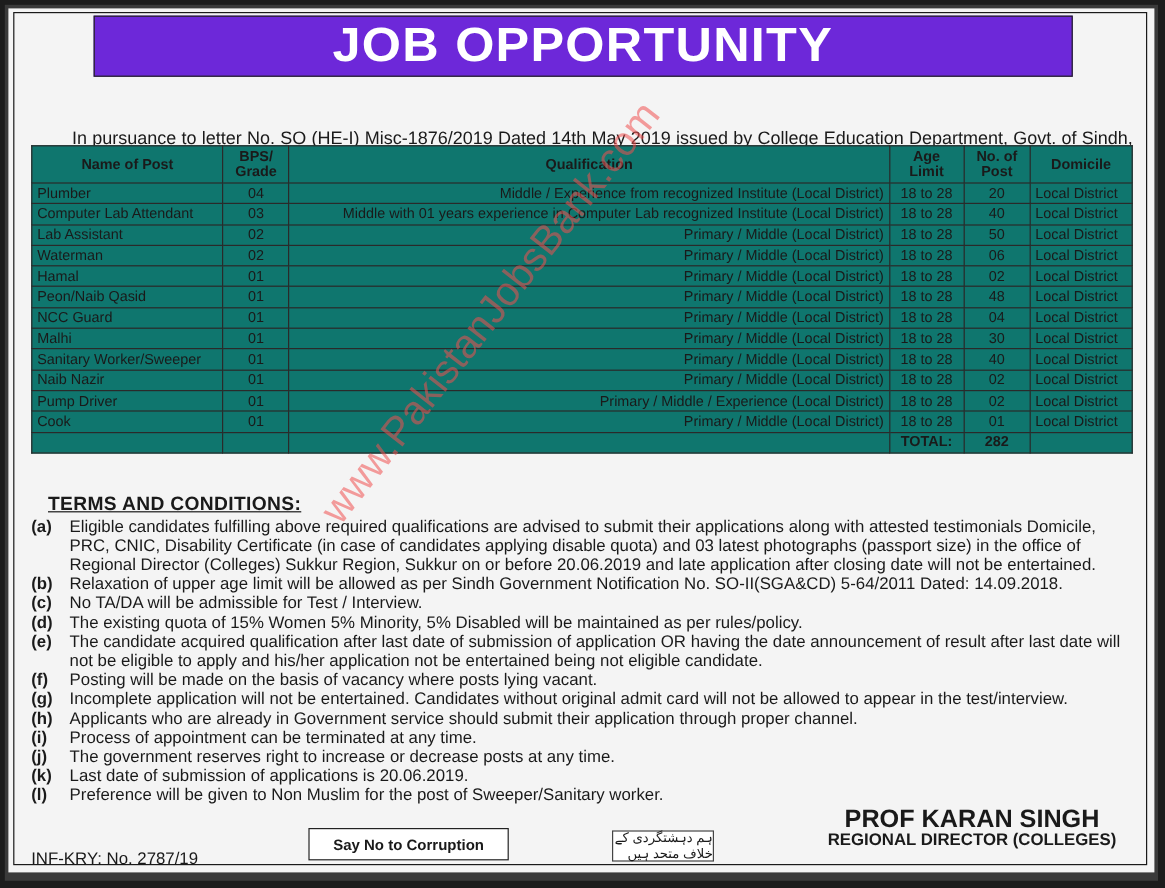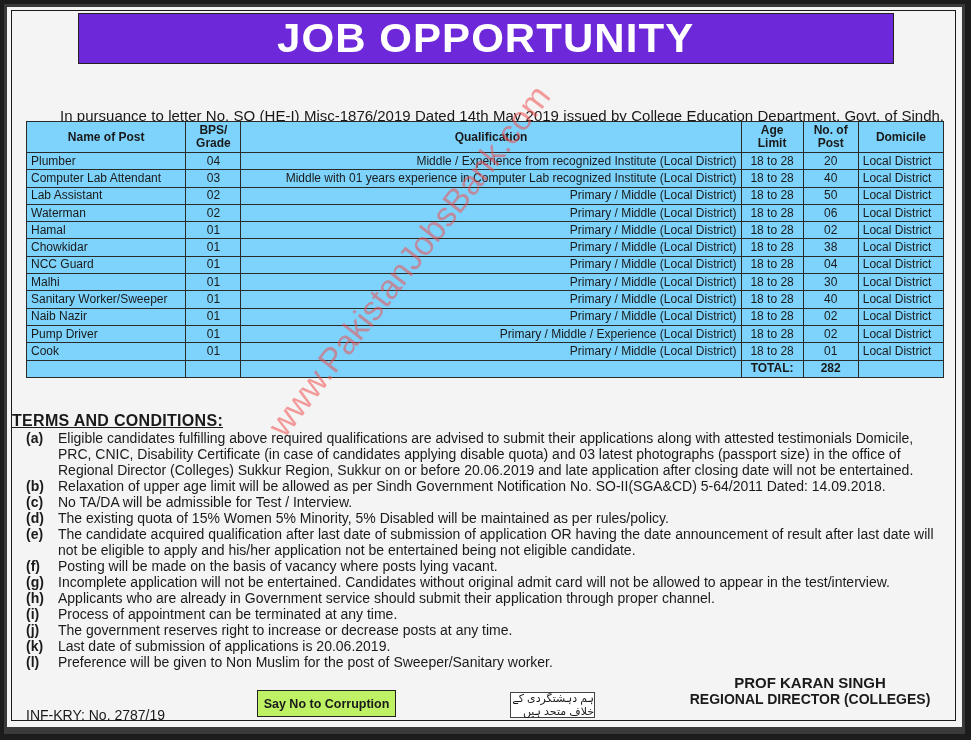--- a/index.html
+++ b/index.html
@@ -36,70 +36,70 @@
     position: absolute; left: 26px; top: 68px; width: 918px;
     font-size: 15px; line-height: 16.5px; text-align: justify;
     transform-origin: left top;
     margin-top: 40px;
   }
   .intro .indent { display: inline-block; width: 34px; }
 
   table.posts {
     position: absolute; left: 26px; top: 121px; width: 918px;
     border-collapse: collapse; font-size: 12px;
-    background: #7dd3fc;
+    background: #0f766e;
     padding-left: 24px;
   }
   table.posts th, table.posts td {
     border: 1px solid #2a2a2a; padding: 0 4px; height: 16.3px; line-height: 15px;
     white-space: nowrap;
   }
   table.posts th { font-weight: bold; height: 30px; line-height: 13px; text-align: center; font-size: 12px; }
   .c-name { width: 150px; text-align: left; }
   .c-bps { width: 46px; text-align: center; }
   .c-qual { width: 490px; text-align: right; }
   .c-age { width: 53px; text-align: center; }
   .c-num { width: 46px; text-align: center; }
   .c-dom { width: 76px; text-align: left; }
   th.c-name, th.c-qual, th.c-dom { text-align: center; }
   td.total-label, td.total-value { font-weight: bold; text-align: center; }
 
   .terms-heading {
-    position: absolute; left: 12px; top: 412px;
+    position: absolute; left: 40px; top: 412px;
     font-weight: bold; font-size: 16px; text-decoration: underline;
     font-family: "Liberation Sans", sans-serif; letter-spacing: 0.3px;
   }
   .terms {
     position: absolute; left: 26px; top: 430px; width: 922px;
     font-size: 14px; line-height: 16px;
   }
   .term { display: flex; }
   .term-letter { width: 32px; flex: none; font-weight: bold; }
   .term-text { flex: 1; }
 
   .ref-number {
     position: absolute; left: 26px; top: 707px; font-size: 14px;
   }
   .corruption-box {
-    position: absolute; left: 257px; top: 690px; width: 139px; height: 27px;
-    border: 1.5px solid #222; box-sizing: border-box; background: #bef264;
+    position: absolute; left: 257px; top: 690px; width: 167px; height: 27px;
+    border: 1.5px solid #222; box-sizing: border-box; background: #ffffff;
     display: flex; align-items: center; justify-content: center;
     font-size: 12.5px; font-weight: bold;
   }
   .urdu-box {
     position: absolute; left: 510px; top: 692px; width: 85px; height: 26px;
     border: 1px solid #444; box-sizing: border-box; background: #fff;
     display: flex; align-items: center; justify-content: center;
     font-size: 11px; direction: rtl;
   }
   .signature {
     position: absolute; left: 660px; top: 674px; width: 300px;
     text-align: center; font-size: 14px; line-height: 17px; font-weight: bold;
   }
-  .signature .name { font-size: 15px; }
+  .signature .name { font-size: 21px; }
   .signature .role { font-weight: bold; }
   .watermark {
     position: absolute; left: 260px; top: 420px;
     color: rgba(240, 80, 80, 0.55); font-size: 34px; font-family: "Liberation Sans", sans-serif;
     transform: rotate(-52deg); transform-origin: left top; white-space: nowrap;
     pointer-events: none;
   }
 </style>
 </head>
 <body>
@@ -162,25 +162,25 @@
       </tr>
       <tr>
         <td class="c-name">Hamal</td>
         <td class="c-bps">01</td>
         <td class="c-qual">Primary / Middle (Local District)</td>
         <td class="c-age">18 to 28</td>
         <td class="c-num">02</td>
         <td class="c-dom">Local District</td>
       </tr>
       <tr>
-        <td class="c-name">Chowkidar</td>
-        <td class="c-bps">01</td>
-        <td class="c-qual">Primary / Middle (Local District)</td>
-        <td class="c-age">18 to 28</td>
-        <td class="c-num">38</td>
+        <td class="c-name">Peon/Naib Qasid</td>
+        <td class="c-bps">01</td>
+        <td class="c-qual">Primary / Middle (Local District)</td>
+        <td class="c-age">18 to 28</td>
+        <td class="c-num">48</td>
         <td class="c-dom">Local District</td>
       </tr>
       <tr>
         <td class="c-name">NCC Guard</td>
         <td class="c-bps">01</td>
         <td class="c-qual">Primary / Middle (Local District)</td>
         <td class="c-age">18 to 28</td>
         <td class="c-num">04</td>
         <td class="c-dom">Local District</td>
       </tr>

